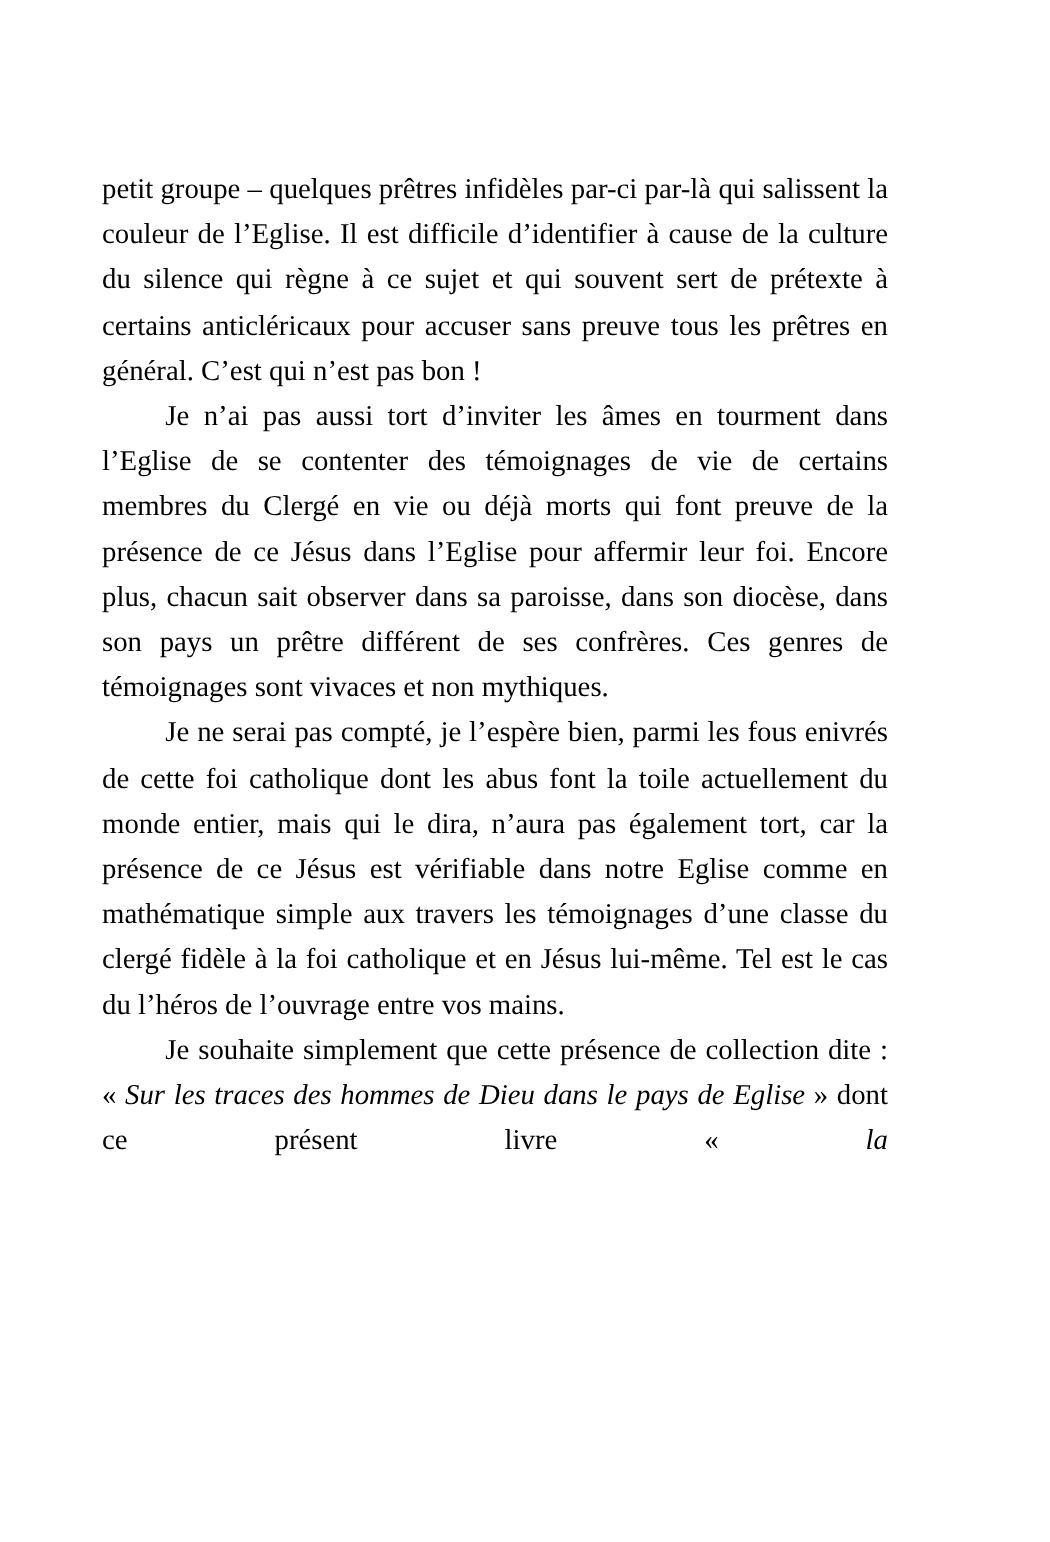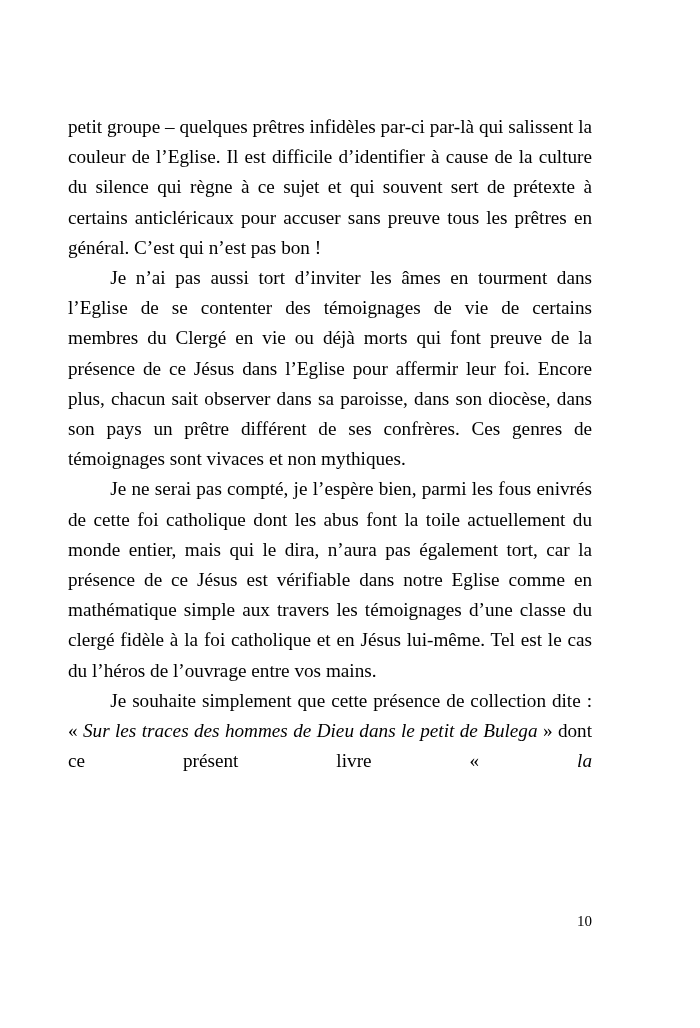--- a/index.html
+++ b/index.html
@@ -65,19 +65,18 @@
 <div class="page">
 
   <div class="text-block">
 
     <p class="para">petit groupe – quelques prêtres infidèles par-ci par-là qui salissent la couleur de l’Eglise. Il est difficile d’identifier à cause de la culture du silence qui règne à ce sujet et qui souvent sert de prétexte à certains anticléricaux pour accuser sans preuve tous les prêtres en général. C’est qui n’est pas bon !</p>
 
     <p class="para indent"> Je n’ai pas aussi tort d’inviter les âmes en tourment dans l’Eglise de se contenter des témoignages de vie de certains membres du Clergé en vie ou déjà morts qui font preuve de la présence de ce Jésus dans l’Eglise pour affermir leur foi. Encore plus, chacun sait observer dans sa paroisse, dans son diocèse, dans son pays un prêtre différent de ses confrères. Ces genres de témoignages sont vivaces et non mythiques.</p>
 
     <p class="para indent">Je ne serai pas compté, je l’espère bien, parmi les fous enivrés de cette foi catholique dont les abus font la toile actuellement du monde entier, mais qui le dira, n’aura pas également tort, car la présence de ce Jésus est vérifiable dans notre Eglise comme en mathématique simple aux travers les témoignages d’une classe du clergé fidèle à la foi catholique et en Jésus lui-même. Tel est le cas du l’héros de l’ouvrage entre vos mains.</p>
 
-    <p class="para indent justify-last"><span>Je souhaite simplement que cette présence de collection dite : </span><span>« </span><i>Sur les traces des hommes de Dieu dans le petit de Bulega</i><span> »</span><span> dont ce présent livre </span><span>« </span><i>la</i></p>
+    <p class="para indent justify-last"><span>Je souhaite simplement que cette présence de collection dite : </span><span>« </span><i>Sur les traces des hommes de Dieu dans le pays de Eglise</i><span> »</span><span> dont ce présent livre </span><span>« </span><i>la</i></p>
 
   </div>
 
-  <div class="page-number">10</div>
 
 </div>
 
 </body></html>

